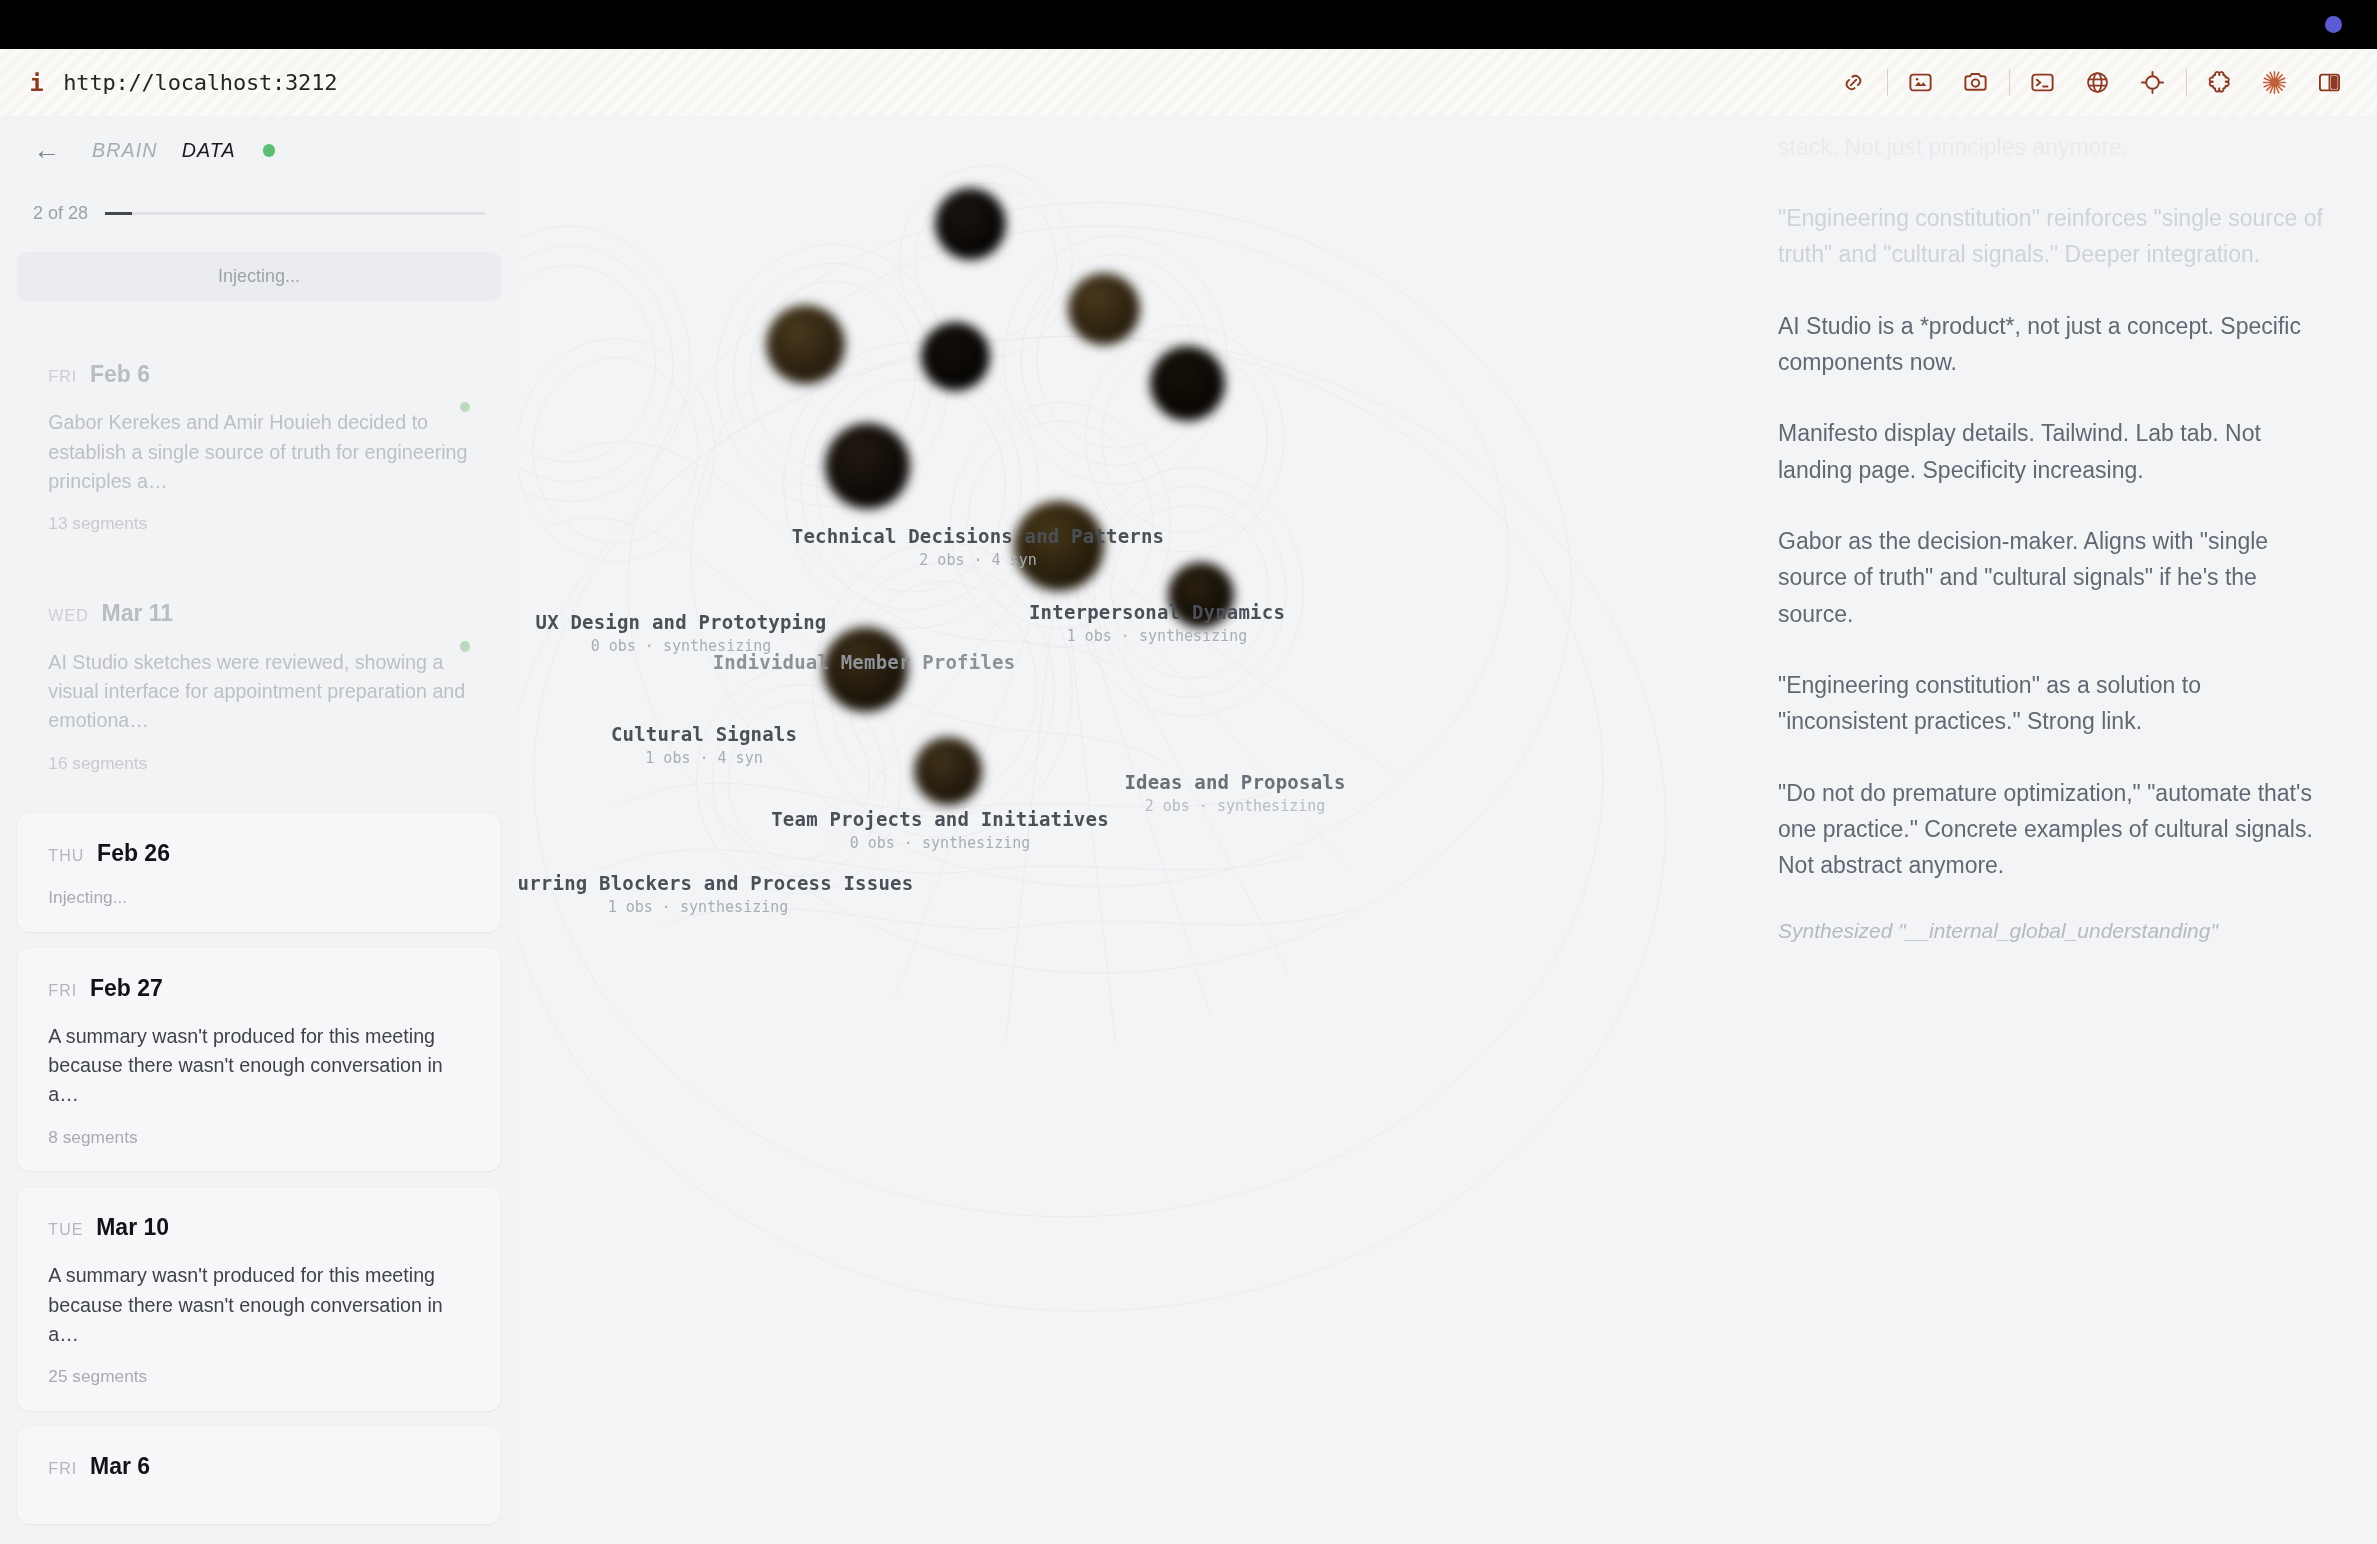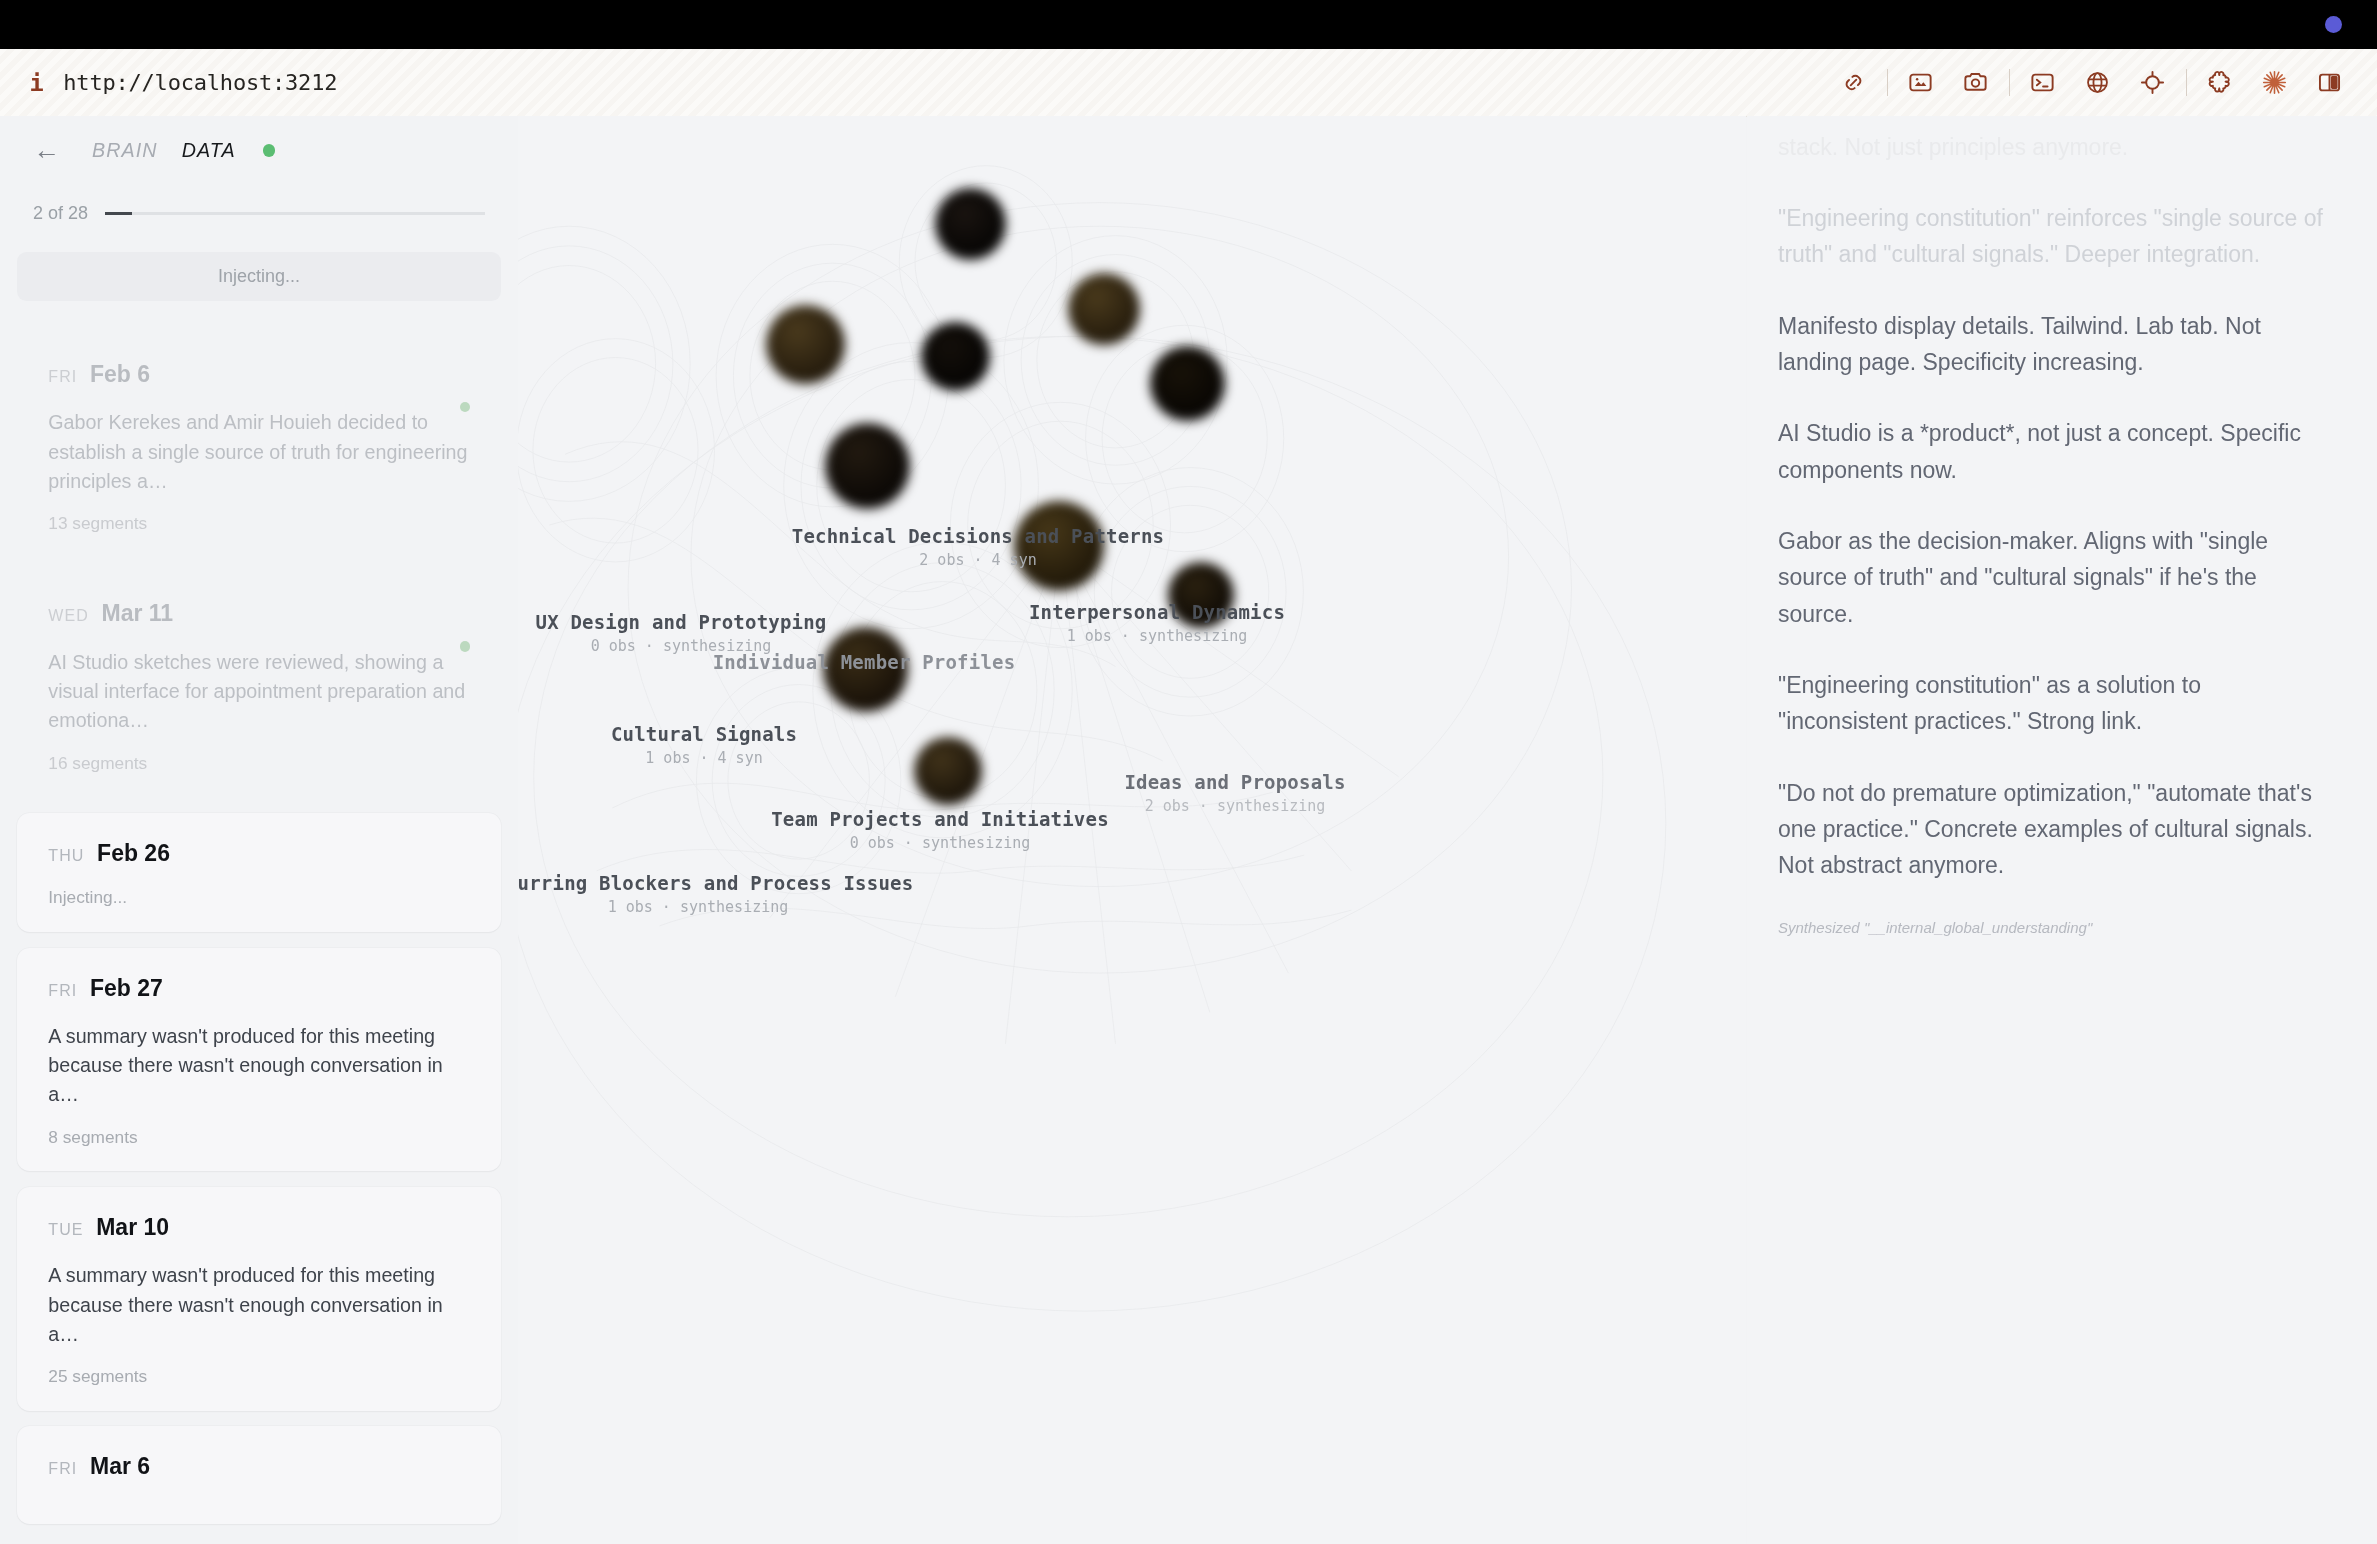--- a/index.html
+++ b/index.html
@@ -103,21 +103,21 @@
     position:absolute; left:1747px; top:116px; width:631px; height:1428px;
     background:#f3f4f6; padding:12.6px 44px 0 31px; overflow:hidden;
   }
   #rightpanel p {
     font-size:23px; line-height:1.58; color:#6f7480; margin-bottom:35px;
   }
   #rightpanel p.faded-most { color:#e9eaec; }
   #rightpanel p.faded-mid  { color:#cfd2d7; }
   #rightpanel p.strong     { color:#626773; }
   #rightpanel .synth-note {
-    font-size:15px; font-style:italic; color:#b6b9c0; margin-top:9.4px;
+    font-size:21px; font-style:italic; color:#b6b9c0; margin-top:9.4px;
   }
 </style>
 </head>
 <body>
 
 <div id="app">
 
   <div id="titlebar">
     <div class="rec-dot"></div>
   </div>
@@ -368,22 +368,22 @@
       <div class="clabel" style="left:-56px;top:756px;width:472px;">
         <div class="ctitle">Recurring Blockers and Process Issues</div>
         <div class="cmeta">1 obs · synthesizing</div>
       </div>
     </div>
   </div>
 
   <div id="rightpanel">
     <p class="faded-most">stack. Not just principles anymore.</p>
     <p class="faded-mid">"Engineering constitution" reinforces "single source of truth" and "cultural signals." Deeper integration.</p>
+    <p class="strong">AI Studio is a *product*, not just a concept. Specific components now.</p>
     <p class="strong">Manifesto display details. Tailwind. Lab tab. Not landing page. Specificity increasing.</p>
-    <p class="strong">AI Studio is a *product*, not just a concept. Specific components now.</p>
     <p class="strong">Gabor as the decision-maker. Aligns with "single source of truth" and "cultural signals" if he's the source.</p>
     <p class="strong">"Engineering constitution" as a solution to "inconsistent practices." Strong link.</p>
     <p class="strong">"Do not do premature optimization," "automate that's one practice." Concrete examples of cultural signals. Not abstract anymore.</p>
     <div class="synth-note">Synthesized "__internal_global_understanding"</div>
   </div>
 
 </div>
 
 
 </body></html>

